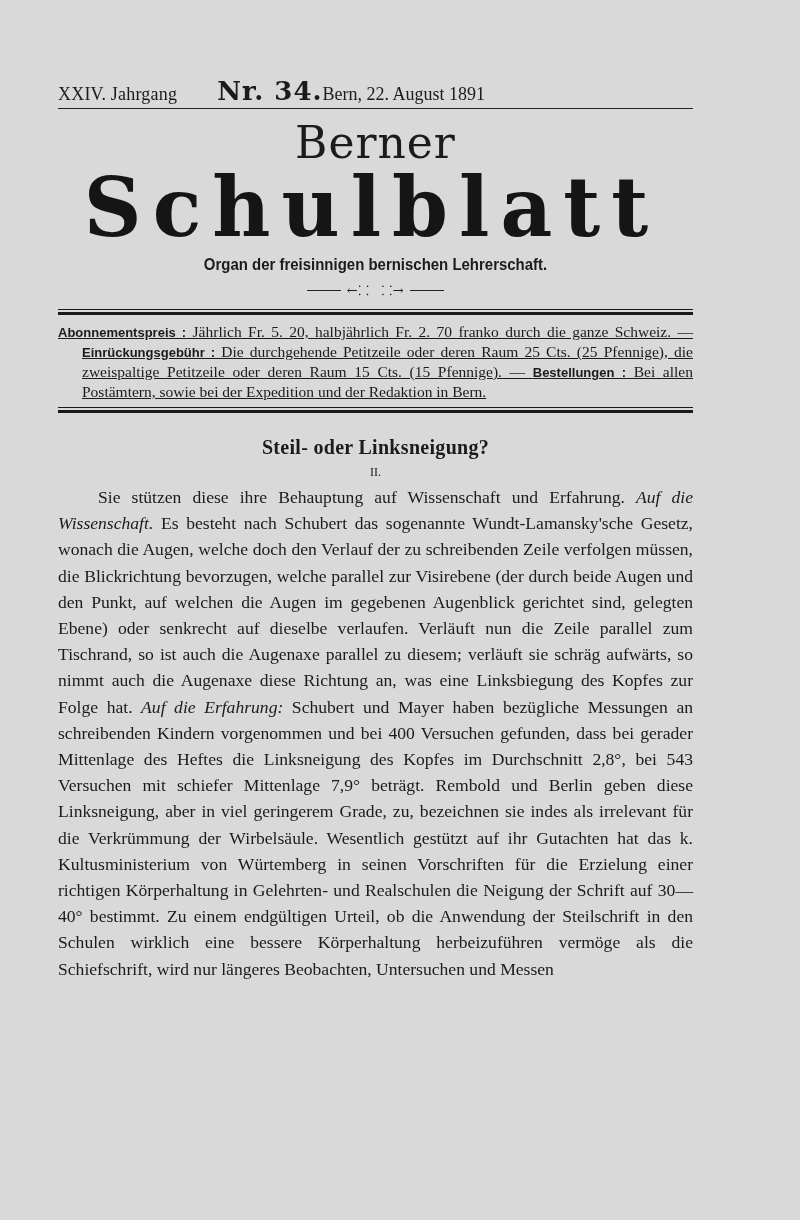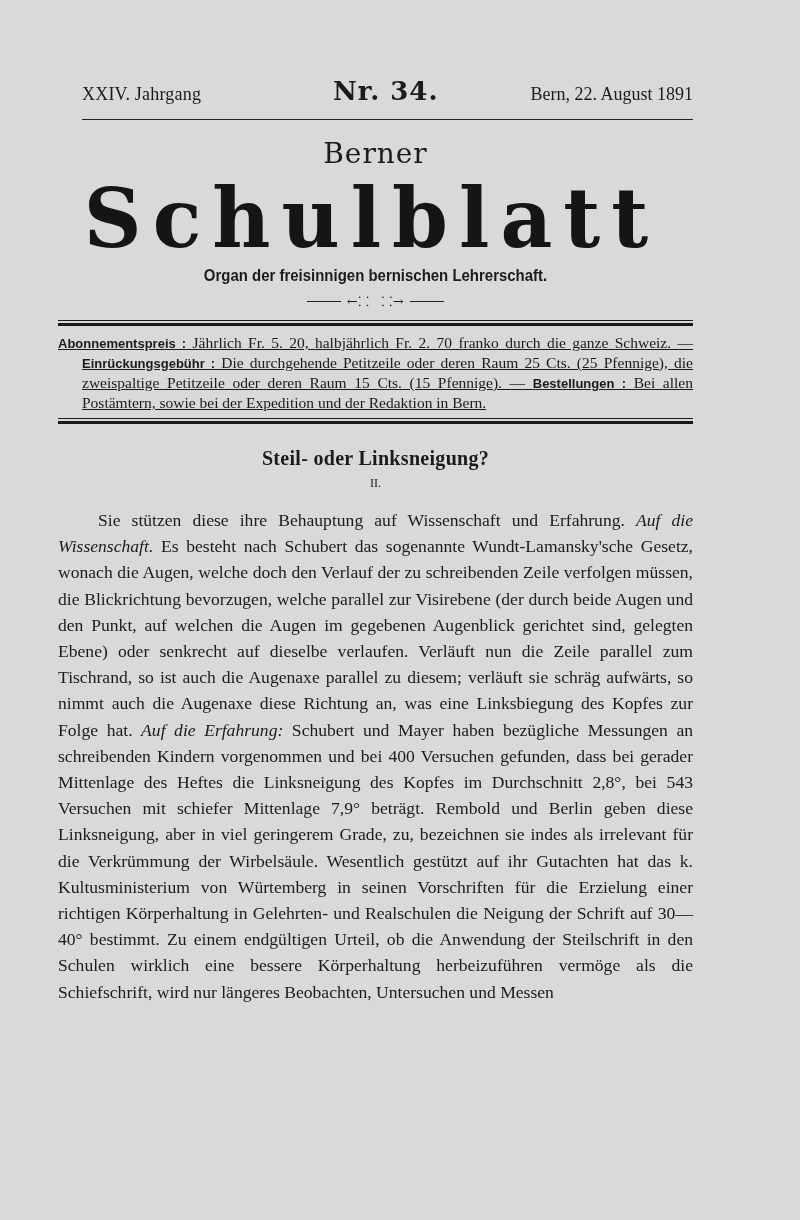--- a/index.html
+++ b/index.html
@@ -17,40 +17,38 @@
     }
     .page {
       position: absolute;
       left: 58px;
       top: 76px;
       width: 635px;
     }
     
     .topline {
       display: flex;
-      justify-content: space-between;
       align-items: baseline;
       font-size: 18px;
       height: 26px;
       border-bottom: 1.5px solid #222;
-      padding-bottom: 17px;
-      margin-left: 24px;
+      padding-bottom: 6px;
     }
     .topline .vol { letter-spacing: 0.2px; }
     .topline .nr {
       font-family: "DejaVu Serif", serif;
       font-weight: bold;
       font-size: 26px;
       letter-spacing: 1px;
       margin-left: 40px;
     }
     .topline .date .place { }
     .title-small {
       text-align: center;
-      font-size: 28px;
+      font-size: 44px;
       line-height: 44px;
       margin-top: 12px;
       letter-spacing: 1px;
       font-family: "DejaVu Serif", serif;
       font-weight: normal;
     }
     .title-large {
       text-align: center;
       font-family: "DejaVu Serif", serif;
       font-weight: 900;
@@ -136,21 +134,21 @@
     }
     .article-part {
       text-align: center;
       font-size: 12px;
       margin-top: 6px;
     }
     .body-text {
       font-size: 17.6px;
       line-height: 26.2px;
       text-align: justify;
-      margin-top: 16px;
+      margin-top: 4px;
     }
     .body-text p {
       margin: 0;
       text-indent: 40px;
     }
     .body-text .em { font-style: italic; }
   </style>
 </head>
 <body>
 

